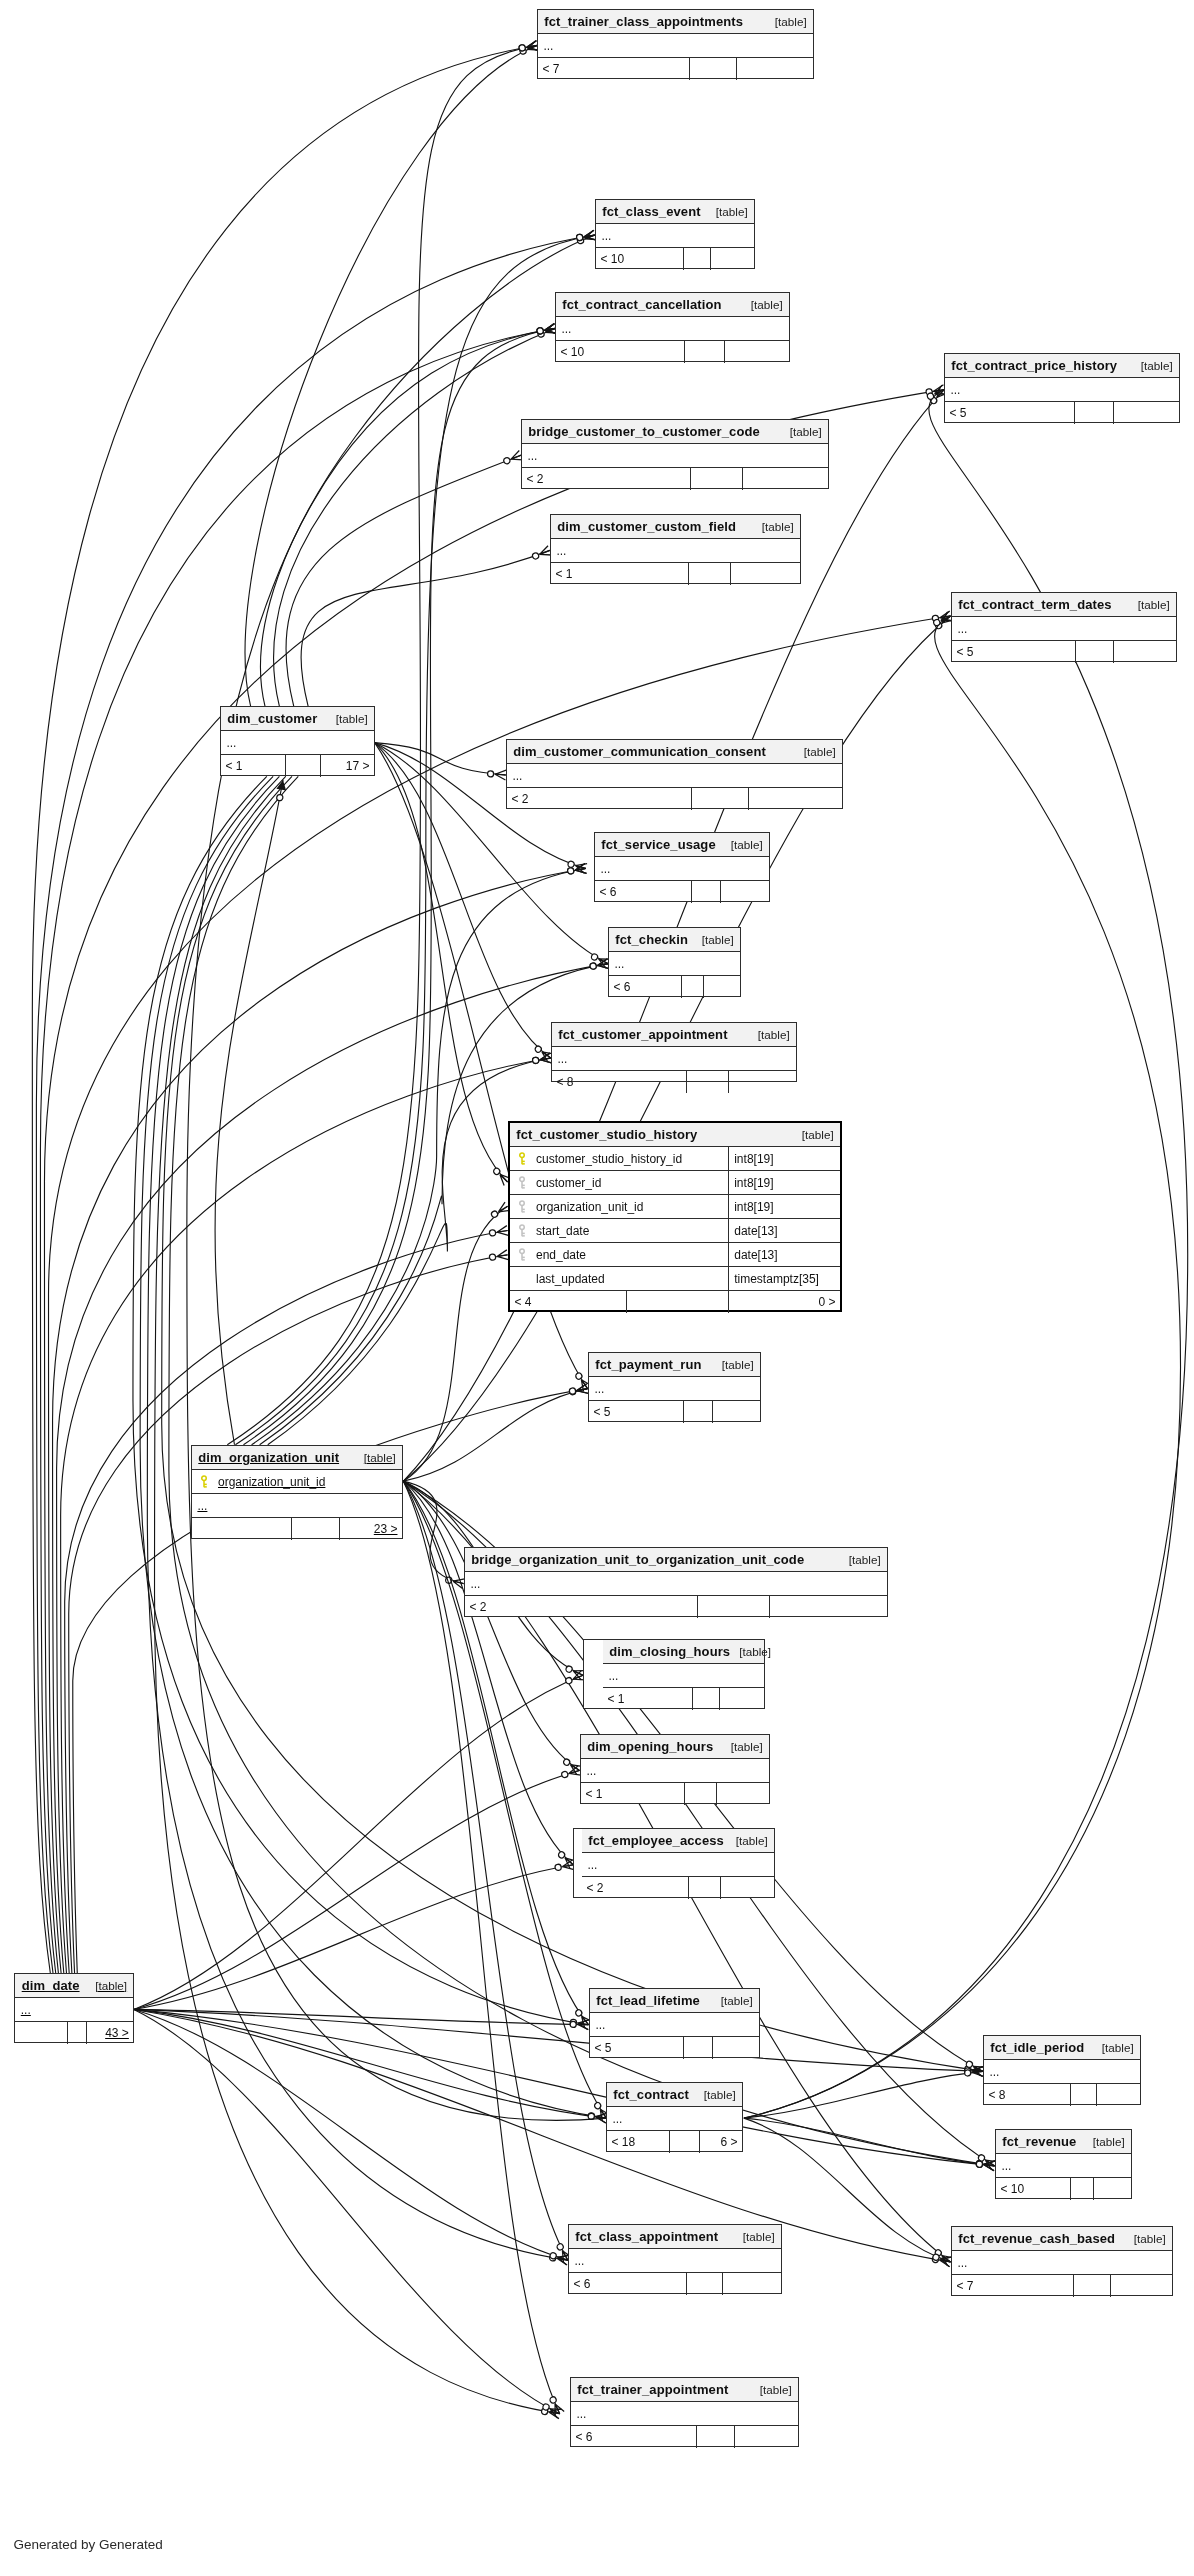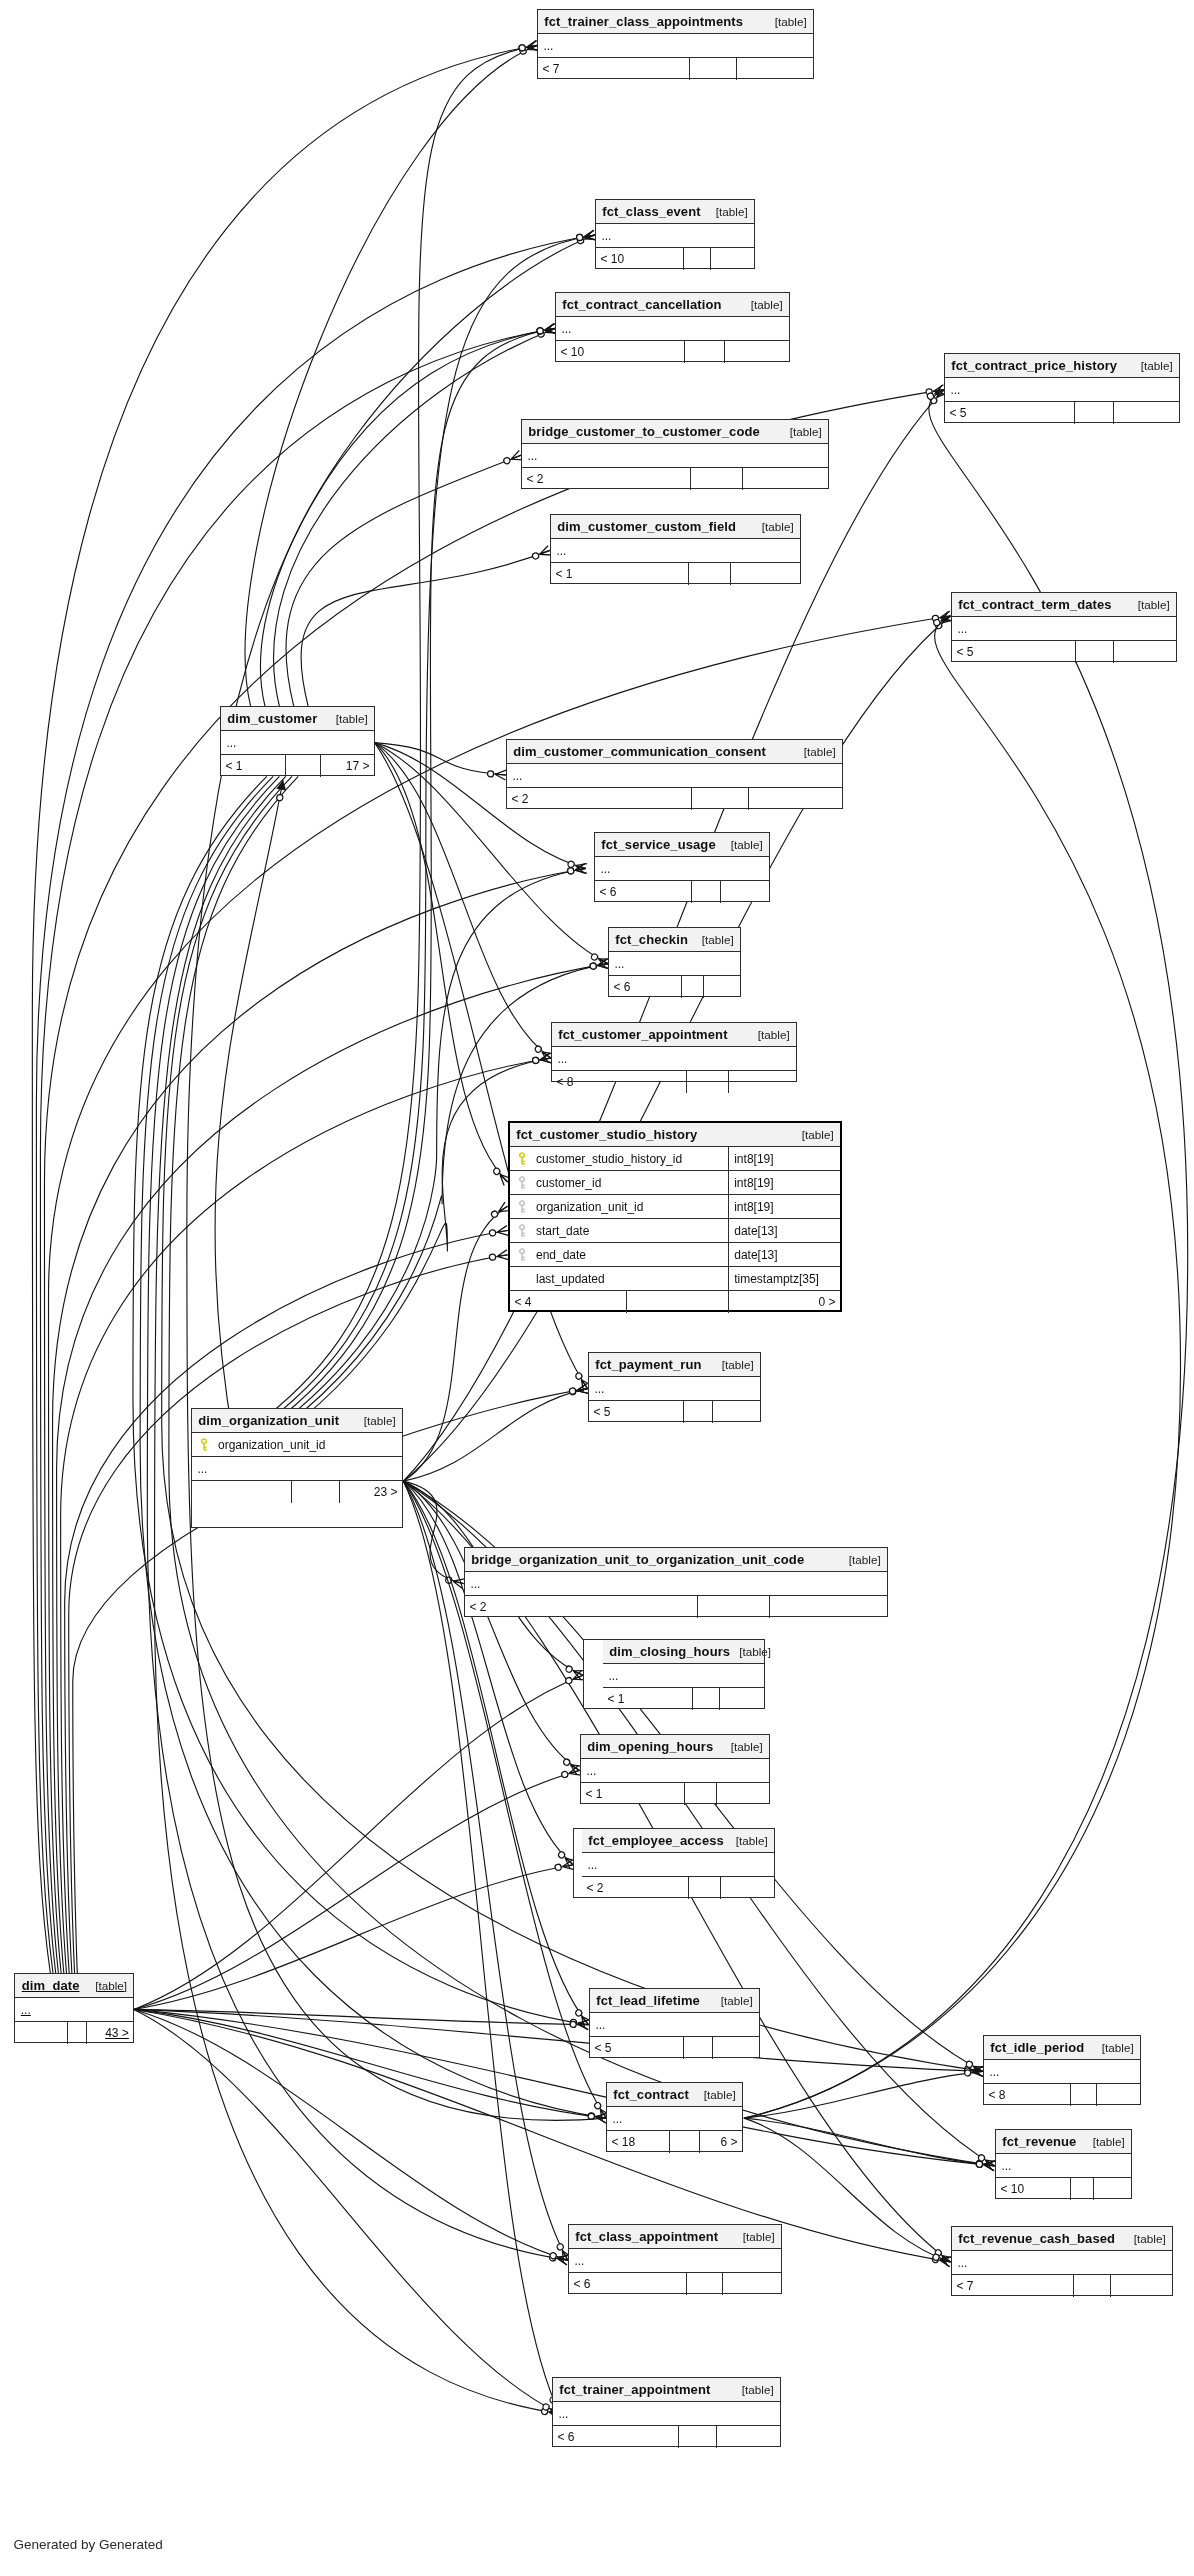--- a/index.html
+++ b/index.html
@@ -349,21 +349,21 @@
      <span class="tname">fct_payment_run</span>
      <span class="ttag">[table]</span>
         </div>
         <div class="trow dots">...</div>
         <div class="tfoot">
      <span class="fcell" style="width:55%">&lt; 5</span>
      <span class="fcell" style="width:17%"></span>
      <span class="fcell r" style="width:28%"></span>
         </div>
       </div>
-      <div class="tnode" style="left: 191px; top: 1408px; width: 212px; height: 120px;">
+      <div class="tnode" style="left: 191px; top: 1445px; width: 212px; height: 94px; text-decoration: underline;">
         <div class="thead">
      <span class="tname">dim_organization_unit</span>
      <span class="ttag">[table]</span>
         </div>
         <div class="trow">
         <span class="colname">
             <span class="keyspot">
               <svg width="10" height="13.5" viewBox="0 0 11 15">
     <circle cx="5.5" cy="3.6" r="2.5" fill="none" stroke="#d8cf00" stroke-width="1.7"></circle>
     <line x1="5.5" y1="6.1" x2="5.5" y2="13.6" stroke="#d8cf00" stroke-width="1.7"></line>
@@ -506,21 +506,21 @@
      <span class="tname">fct_revenue_cash_based</span>
      <span class="ttag">[table]</span>
         </div>
         <div class="trow dots">...</div>
         <div class="tfoot">
      <span class="fcell" style="width:55%">&lt; 7</span>
      <span class="fcell" style="width:17%"></span>
      <span class="fcell r" style="width:28%"></span>
         </div>
       </div>
-      <div class="tnode" style="left: 552px; top: 2377px; width: 229px; height: 70px;">
+      <div class="tnode" style="left: 570px; top: 2377px; width: 229px; height: 70px;">
         <div class="thead">
      <span class="tname">fct_trainer_appointment</span>
      <span class="ttag">[table]</span>
         </div>
         <div class="trow dots">...</div>
         <div class="tfoot">
      <span class="fcell" style="width:55%">&lt; 6</span>
      <span class="fcell" style="width:17%"></span>
      <span class="fcell r" style="width:28%"></span>
         </div>

